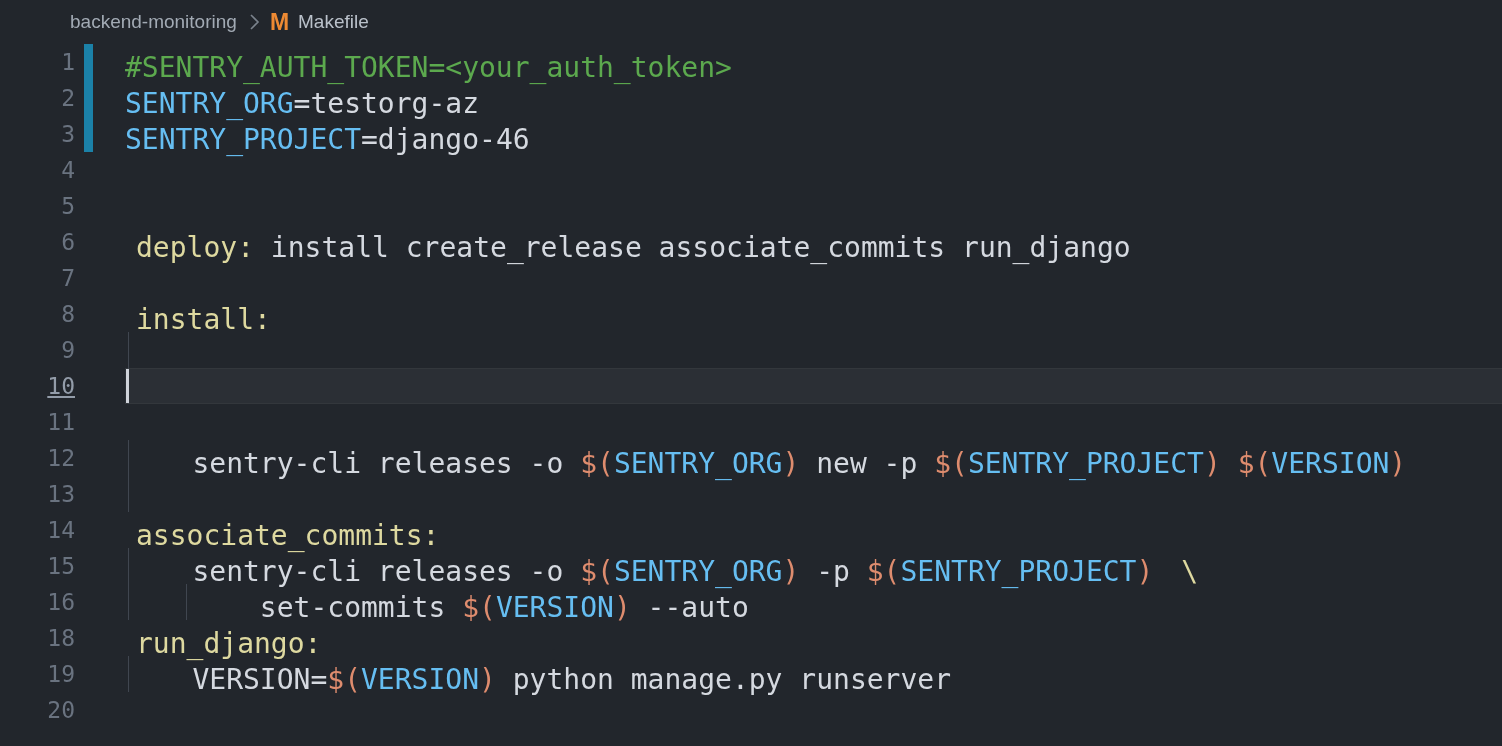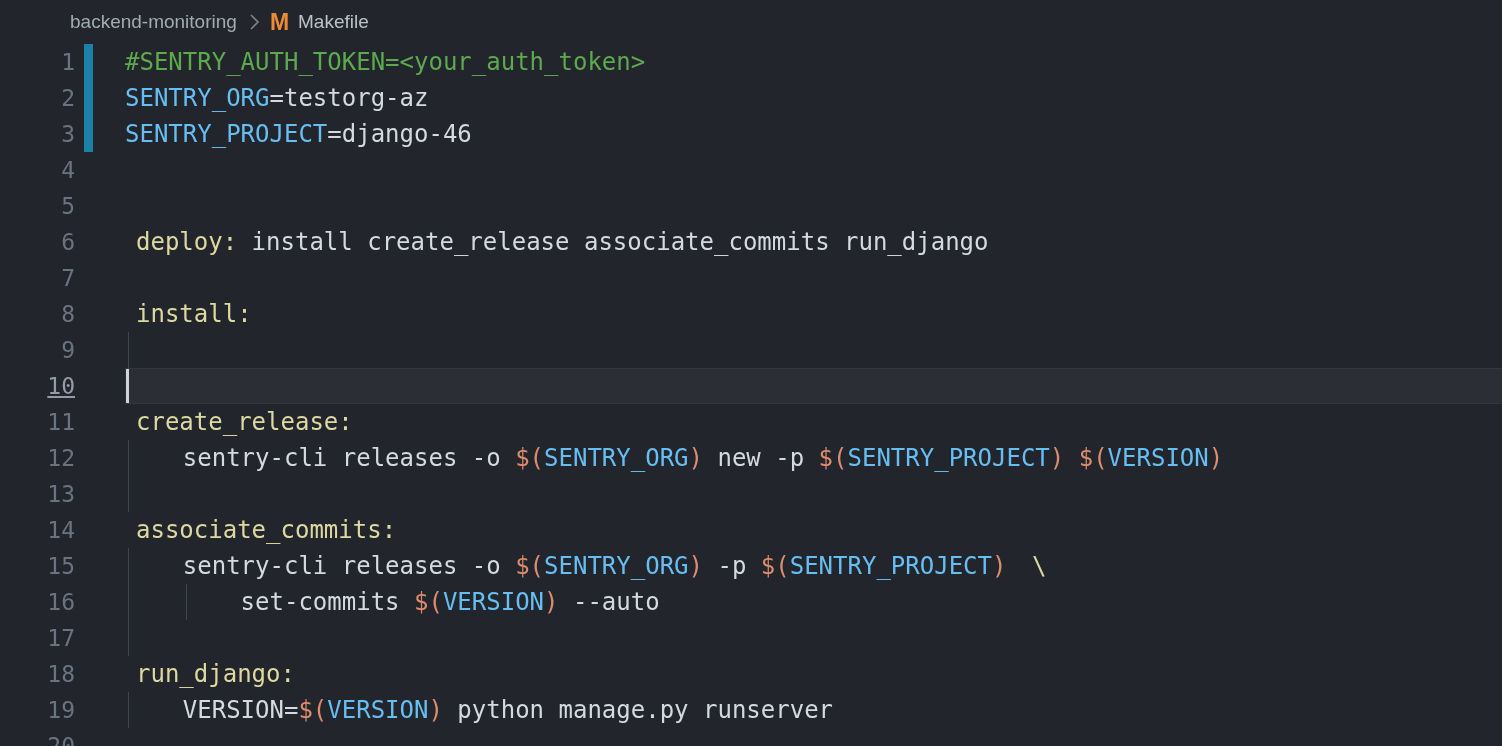--- a/index.html
+++ b/index.html
@@ -78,23 +78,23 @@
     background: var(--indent_guide);
   }
   .cursor {
     position: absolute;
     left: 126px; top: 1px; bottom: 1px;
     width: 3px;
     background: var(--cursor);
   }
   .code {
     position: absolute;
-    left: 125px; top: 0;
+    left: 125px; top: 6px;
     white-space: pre;
-    font-size: 24px;
+    font-size: 28px;
     line-height: 36px;
     letter-spacing: 0;
   }
   .tok-comment   { color: var(--comment); }
   .tok-variable  { color: var(--variable); text-align: right; }
   .tok-text      { color: var(--text); }
   .tok-target    { color: var(--target); margin-left: 11px; }
   .tok-delimiter { color: var(--delimiter); }
 </style>
 </head>
@@ -154,21 +154,20 @@
     </div>
     <div class="line active">
       <div class="line-highlight"></div>
       <div class="ln">10</div>
       <div class="indent-guide" style="left: 128px;"></div>
       <div class="code"></div>
       <div class="cursor"></div>
     </div>
     <div class="line">
       <div class="ln">11</div>
-      <div class="code"><span class="tok-target">create_release:</span></div>
     </div>
     <div class="line">
       <div class="ln">12</div>
       <div class="indent-guide" style="left: 128px;"></div>
       <div class="code"><span class="tok-text">    sentry-cli releases -o </span><span class="tok-delimiter">$(</span><span class="tok-variable">SENTRY_ORG</span><span class="tok-delimiter">)</span><span class="tok-text"> new -p </span><span class="tok-delimiter">$(</span><span class="tok-variable">SENTRY_PROJECT</span><span class="tok-delimiter">)</span><span class="tok-text"> </span><span class="tok-delimiter">$(</span><span class="tok-variable">VERSION</span><span class="tok-delimiter">)</span></div>
     </div>
     <div class="line">
       <div class="ln">13</div>
       <div class="indent-guide" style="left: 128px;"></div>
       <div class="code"></div>
@@ -182,25 +181,20 @@
       <div class="indent-guide" style="left: 128px;"></div>
       <div class="code"><span class="tok-text">    sentry-cli releases -o </span><span class="tok-delimiter">$(</span><span class="tok-variable">SENTRY_ORG</span><span class="tok-delimiter">)</span><span class="tok-text"> -p </span><span class="tok-delimiter">$(</span><span class="tok-variable">SENTRY_PROJECT</span><span class="tok-delimiter">)</span><span class="tok-text"> </span><span class="tok-target">\</span></div>
     </div>
     <div class="line">
       <div class="ln">16</div>
       <div class="indent-guide" style="left: 128px;"></div>
       <div class="indent-guide" style="left: 185.84px;"></div>
       <div class="code"><span class="tok-text">        set-commits </span><span class="tok-delimiter">$(</span><span class="tok-variable">VERSION</span><span class="tok-delimiter">)</span><span class="tok-text"> --auto</span></div>
     </div>
     <div class="line">
-      <div class="ln">17</div>
-      <div class="indent-guide" style="left: 128px;"></div>
-      <div class="code"></div>
-    </div>
-    <div class="line">
       <div class="ln">18</div>
       <div class="code"><span class="tok-target">run_django:</span></div>
     </div>
     <div class="line">
       <div class="ln">19</div>
       <div class="indent-guide" style="left: 128px;"></div>
       <div class="code"><span class="tok-text">    VERSION=</span><span class="tok-delimiter">$(</span><span class="tok-variable">VERSION</span><span class="tok-delimiter">)</span><span class="tok-text"> python manage.py runserver</span></div>
     </div>
     <div class="line">
       <div class="ln">20</div>

